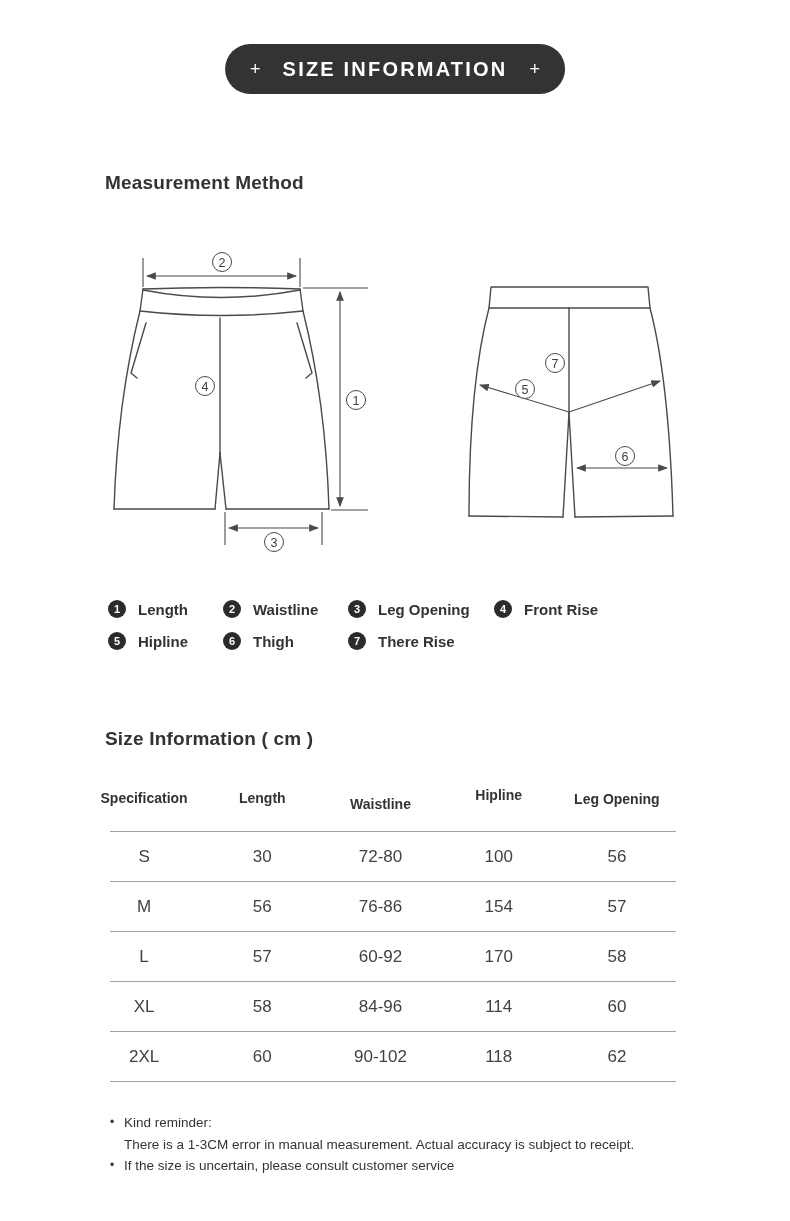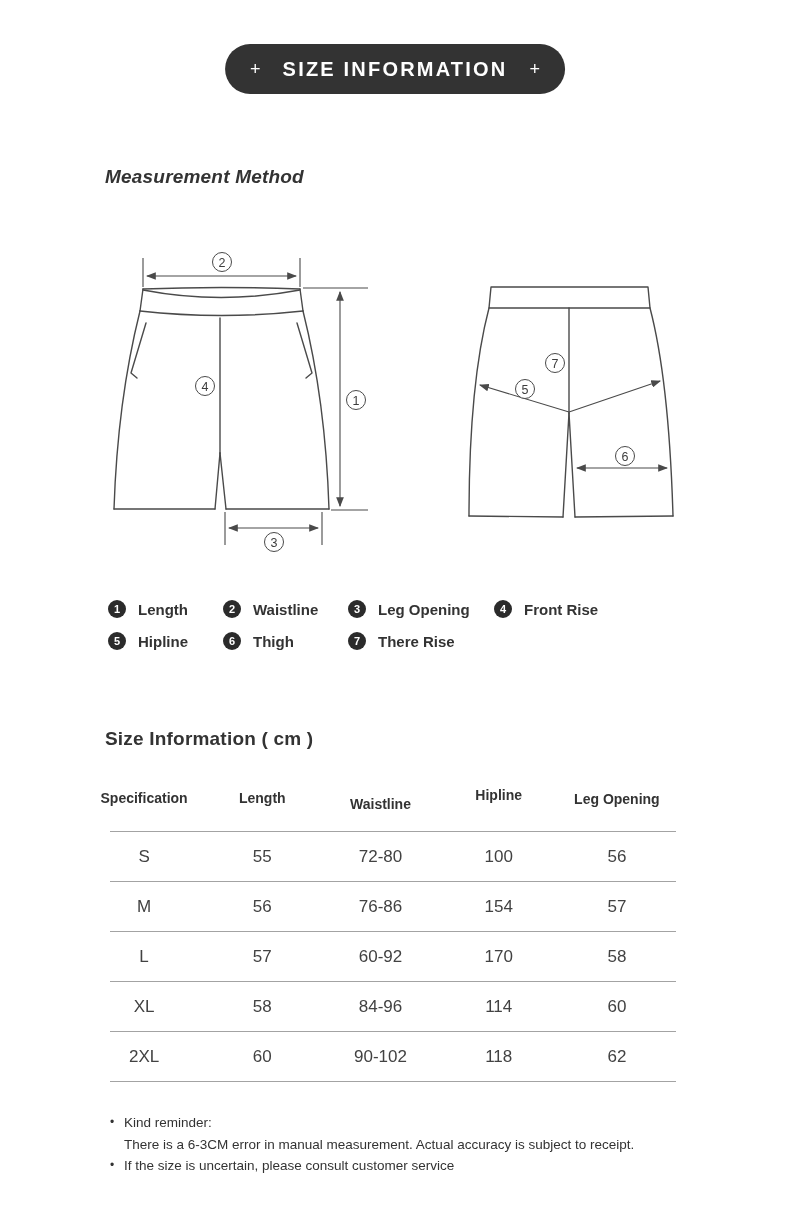--- a/index.html
+++ b/index.html
@@ -15,21 +15,21 @@
     display:flex; align-items:center; padding:0 25px; white-space:nowrap;
   }
   .banner .plus { font-size:18px; font-weight:400; line-height:1; }
   .banner .title { font-size:20px; font-weight:bold; letter-spacing:2.2px; margin:0 22px; }
 
   
   .sec-title {
     position:absolute; left:105px; font-size:19px; font-weight:bold; color:#333;
     letter-spacing:0.2px;
   }
-  .sec-title.measure { top:166px;font-style:italic; }
+  .sec-title.measure { top:172px; }
   .sec-title.sizes   { top:684px;margin-top:44px; }
 
   
   .diagram-svg { position:absolute; left:0; top:245px; }
   .diagram-svg text {
     font-family:"Liberation Sans", sans-serif; font-size:12.5px; fill:#3d3d3d;
   }
 
   
   .legend { position:absolute; left:108px; top:600px; width:560px; height:52px; }
@@ -201,21 +201,21 @@
       <span>Specification</span>
       <span>Length</span>
       <span>Waistline</span>
       <span>Hipline</span>
       <span>Leg Opening</span>
     </div>
     <div class="hline"></div>
 
     <div class="trow">
       <span>S</span>
-      <span>55</span>
+      <span>30</span>
       <span>72-80</span>
       <span>100</span>
       <span>56</span>
     </div>
     <div class="hline"></div>
 
     <div class="trow">
       <span>M</span>
       <span>56</span>
       <span>76-86</span>
@@ -251,21 +251,21 @@
     </div>
     <div class="hline"></div>
   </div>
 
   <div class="notes">
     <div class="note-line">
       <span class="note-bullet">•</span>
       <span>Kind reminder:</span>
     </div>
     <div class="note-line note-indent">
-      <span>There is a 6-3CM error in manual measurement. Actual accuracy is subject to receipt.</span>
+      <span>There is a 1-3CM error in manual measurement. Actual accuracy is subject to receipt.</span>
     </div>
     <div class="note-line">
       <span class="note-bullet">•</span>
       <span>If the size is uncertain, please consult customer service</span>
     </div>
   </div>
 
 </div>
 
 </body></html>

